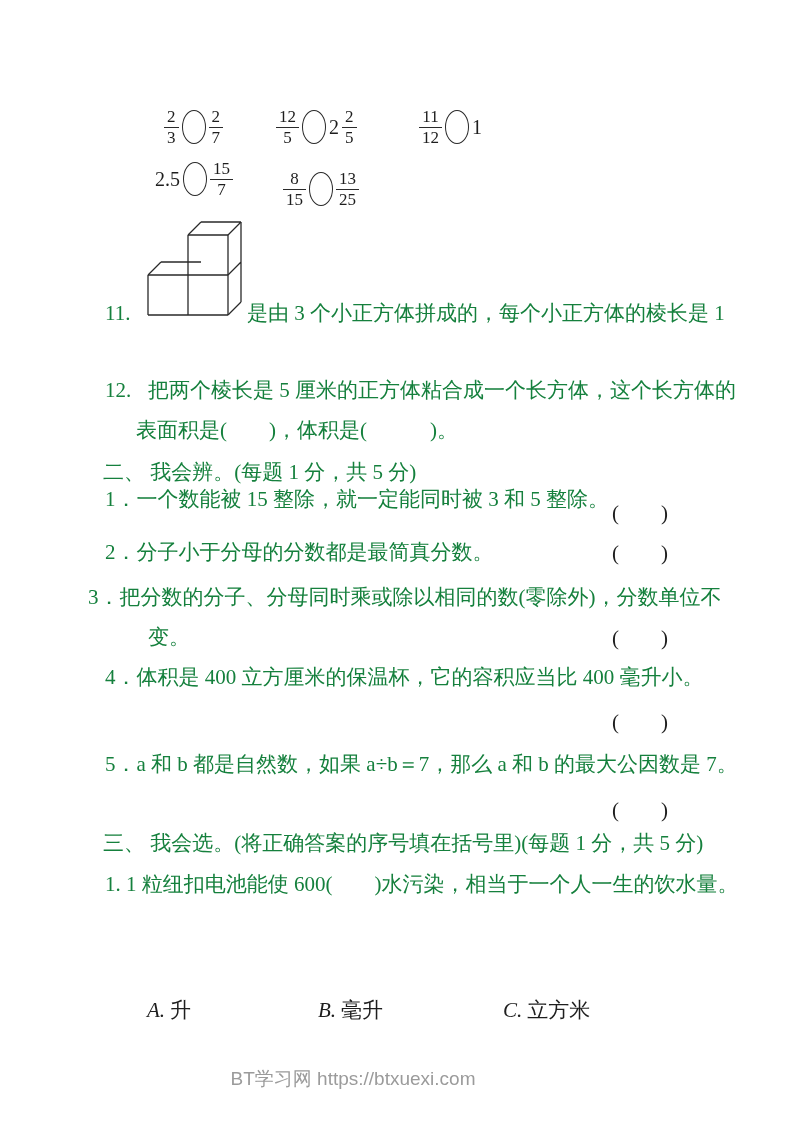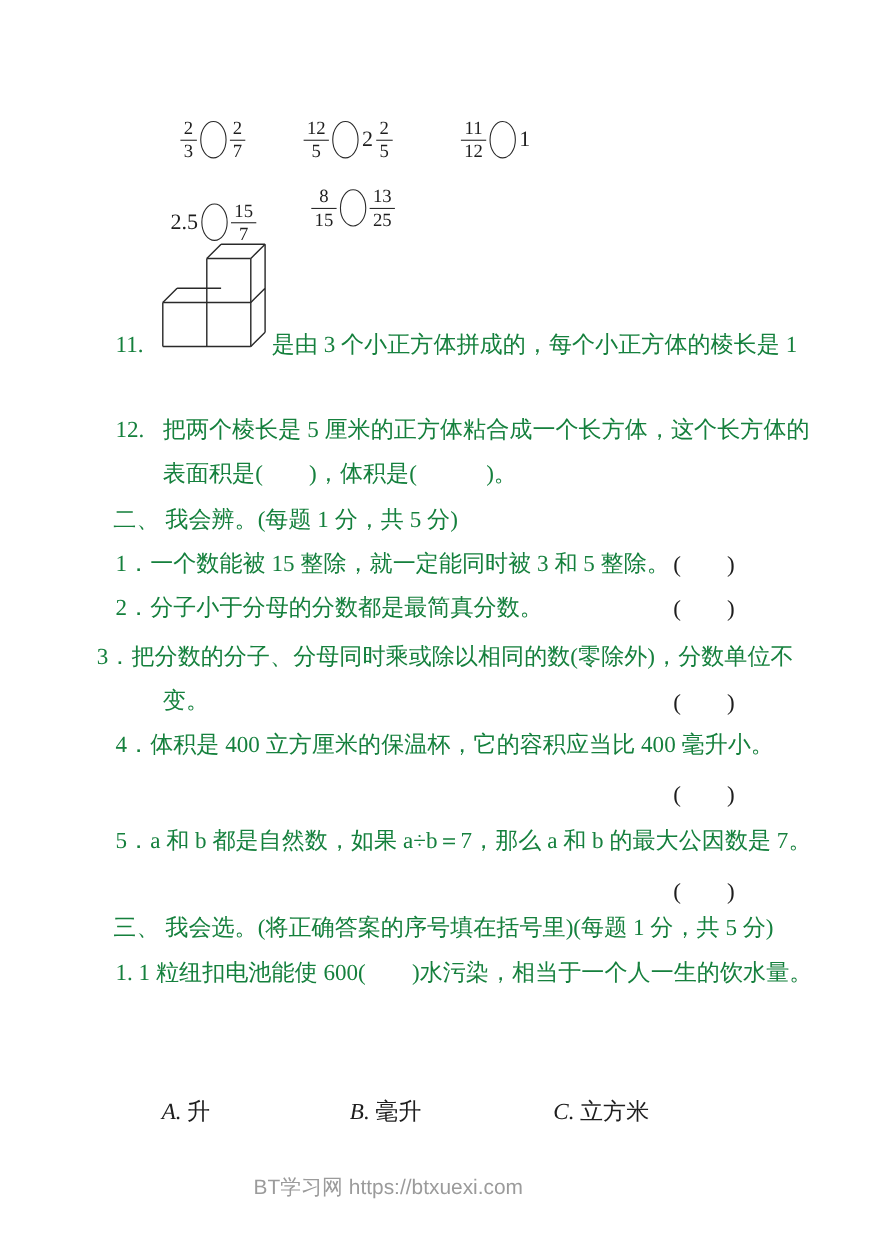--- a/index.html
+++ b/index.html
@@ -90,21 +90,21 @@
 
   <div class="cmp" style="left:419px;top:103px">
     <span class="frac">
       <span class="num">11</span>
       <span class="den">12</span>
     </span>
     <span class="oval"></span>
     <span class="plain">1</span>
   </div>
 
-  <div class="cmp" style="left:155px;top:178px">
+  <div class="cmp" style="left:155px;top:155px">
     <span class="plain">2.5</span>
     <span class="oval"></span>
     <span class="frac">
       <span class="num">15</span>
       <span class="den">7</span>
     </span>
   </div>
 
   <div class="cmp" style="left:283px;top:165px">
     <span class="frac">
@@ -131,25 +131,25 @@
 
       <path d="M98,4 V84 M85,57 L98,44 M85,97 L98,84"></path>
     </svg>
   </div>
 
   <div class="txt" style="left:105px;top:300px">11.</div>
   <div class="txt" style="left:247px;top:300px">是由 3 个小正方体拼成的，每个小正方体的棱长是 1</div>
 
   <div class="txt" style="left:105px;top:377px">12.</div>
   <div class="txt" style="left:148px;top:377px">把两个棱长是 5 厘米的正方体粘合成一个长方体，这个长方体的</div>
-  <div class="txt" style="left:148px;top:417px">表面积是(　　)，体积是(　　　)。</div>
+  <div class="txt" style="left:136px;top:417px">表面积是(　　)，体积是(　　　)。</div>
 
   <div class="txt" style="left:103px;top:459px">二、 我会辨。(每题 1 分，共 5 分)</div>
 
-  <div class="txt" style="left:105px;top:499px">1．一个数能被 15 整除，就一定能同时被 3 和 5 整除。</div>
+  <div class="txt" style="left:105px;top:486px">1．一个数能被 15 整除，就一定能同时被 3 和 5 整除。</div>
   <div class="parens" style="left:612px;top:499px">(　　)</div>
 
   <div class="txt" style="left:105px;top:539px">2．分子小于分母的分数都是最简真分数。</div>
   <div class="parens" style="left:612px;top:539px">(　　)</div>
 
   <div class="txt" style="left:88px;top:584px">3．把分数的分子、分母同时乘或除以相同的数(零除外)，分数单位不</div>
   <div class="txt" style="left:148px;top:624px">变。</div>
   <div class="parens" style="left:612px;top:624px">(　　)</div>
 
   <div class="txt" style="left:105px;top:664px">4．体积是 400 立方厘米的保温杯，它的容积应当比 400 毫升小。</div>

